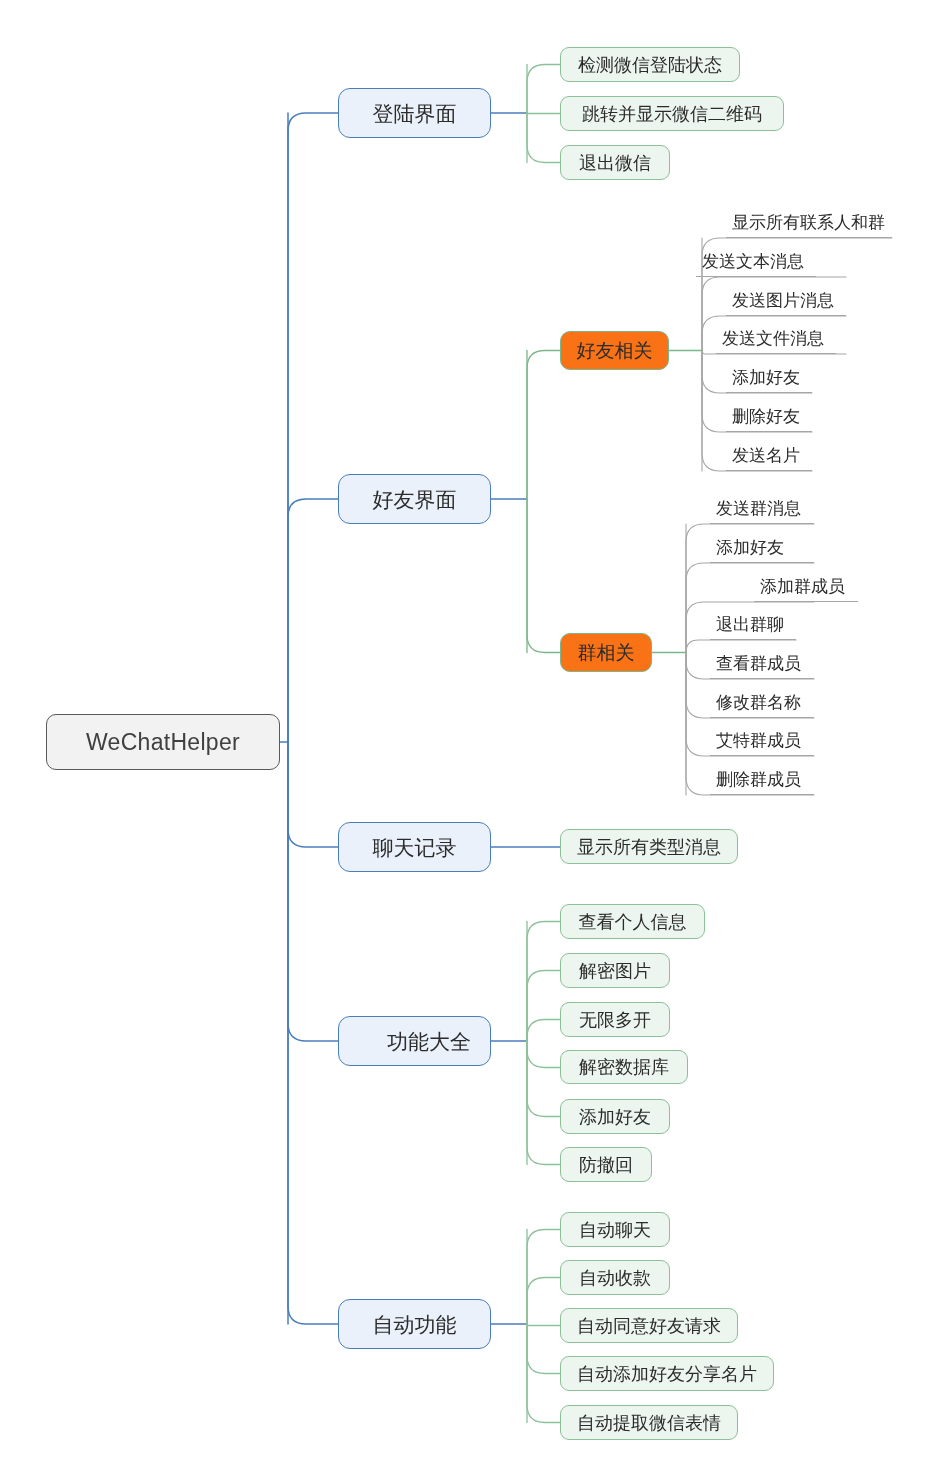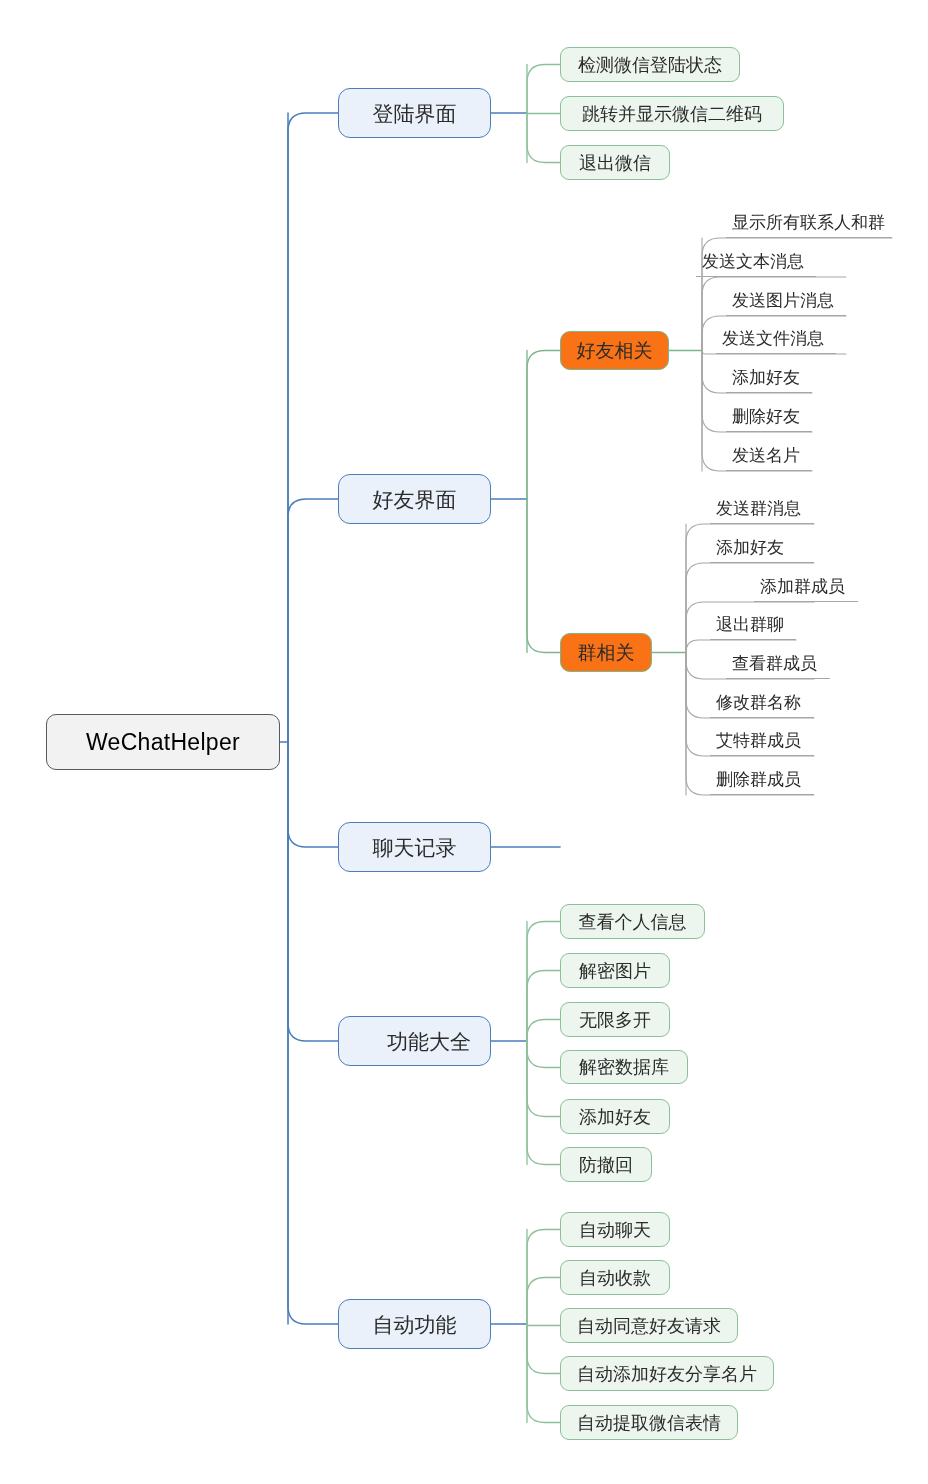--- a/index.html
+++ b/index.html
@@ -33,21 +33,21 @@
     align-items: center;
     justify-content: center;
     white-space: nowrap;
     line-height: 1;
   }
   
   .node.root {
     background: #f2f2f2;
     border: 1.6px solid #595959;
     border-radius: 10px;
-    color: #000000;
+    color: #404040;
     font-size: 23px;
     letter-spacing: 0.3px;
     padding: 0 18px;
   }
   
   .node.lvl1 {
     background: #eaf1fb;
     border: 1.5px solid #4a7ebb;
     border-radius: 12px;
     color: #2b2b2b;
@@ -193,34 +193,37 @@
     </div>
     <div class="node leaf-underline" style="left: 710px; top: 535px; width: 104px; height: 28px;">
       <span>添加好友</span>
     </div>
     <div class="node leaf-underline" style="left: 710px; top: 574px; width: 104px; height: 28px; margin-left: 44px;">
       <span>添加群成员</span>
     </div>
     <div class="node leaf-underline" style="left: 710px; top: 612px; width: 86px; height: 28px;">
       <span>退出群聊</span>
     </div>
-    <div class="node leaf-underline" style="left: 726px; top: 651px; width: 104px; height: 28px;">
+    <div class="node leaf-underline" style="left: 710px; top: 651px; width: 104px; height: 28px;">
       <span>查看群成员</span>
     </div>
     <div class="node leaf-underline" style="left: 710px; top: 690px; width: 104px; height: 28px;">
       <span>修改群名称</span>
     </div>
     <div class="node leaf-underline" style="left: 710px; top: 728px; width: 104px; height: 28px;">
       <span>艾特群成员</span>
     </div>
     <div class="node leaf-underline" style="left: 710px; top: 767px; width: 104px; height: 28px;">
       <span>删除群成员</span>
     </div>
     <div class="node lvl1" style="left: 338px; top: 822px; width: 153px; height: 50px;">
       <span>聊天记录</span>
+    </div>
+    <div class="node leaf-box" style="left: 560px; top: 829px; width: 178px; height: 35px;">
+      <span>显示所有类型消息</span>
     </div>
     <div class="node lvl1" style="left: 338px; top: 1016px; width: 153px; height: 50px; padding-left: 43px;">
       <span>功能大全</span>
     </div>
     <div class="node leaf-box" style="left: 560px; top: 904px; width: 145px; height: 35px;">
       <span>查看个人信息</span>
     </div>
     <div class="node leaf-box" style="left: 560px; top: 953px; width: 110px; height: 35px;">
       <span>解密图片</span>
     </div>

